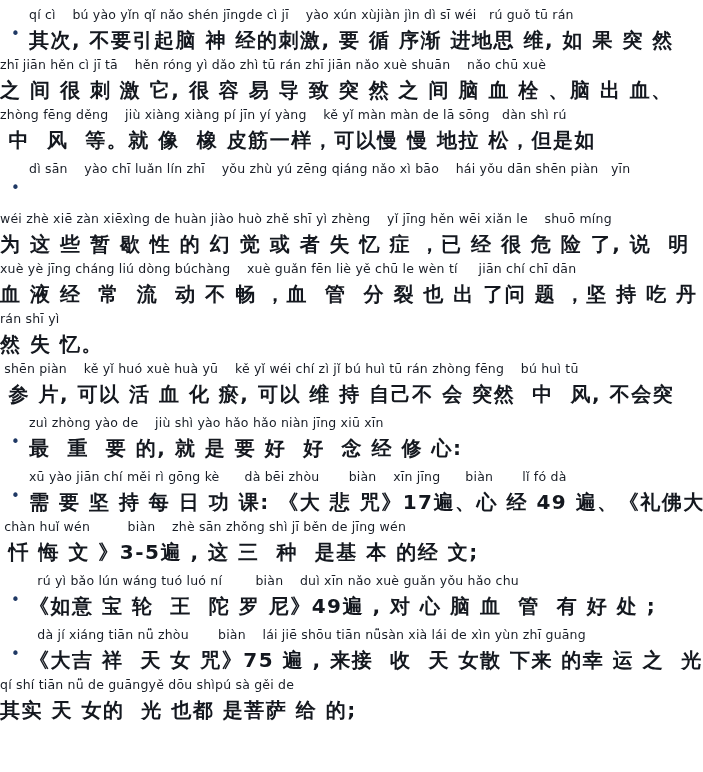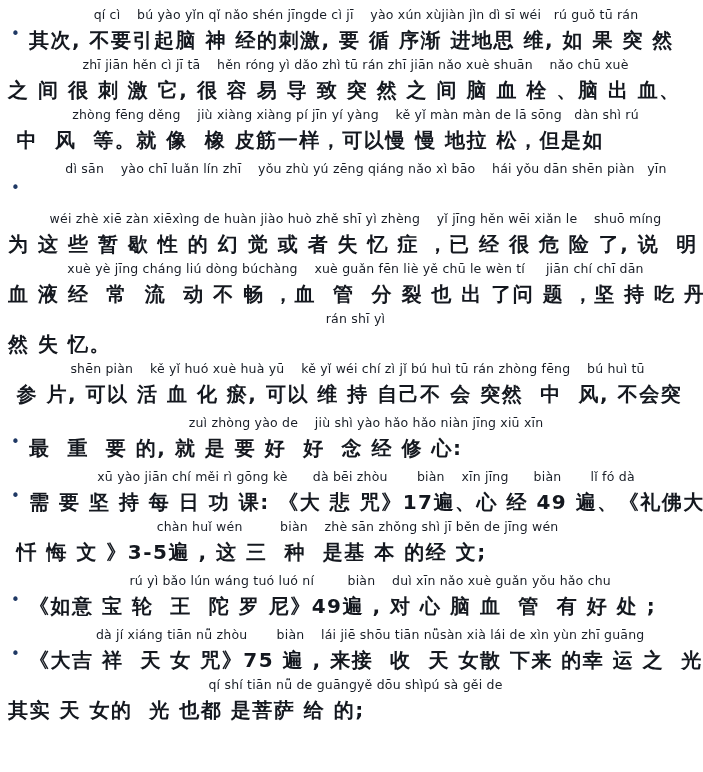--- a/index.html
+++ b/index.html
@@ -6,34 +6,33 @@
   html, body {
     width: 703px; height: 772px;
     background: #ffffff;
     overflow: hidden;
     font-family: "DejaVu Sans", sans-serif;
   }
   .doc { padding-top: 5px; width: 703px; }
   .para { margin-bottom: 4px; }
   .pair { position: relative; height: 50px; }
   .pair.first { padding-left: 29px; }
-  .pair.cont  { padding-left: 8px; }
+  .pair.cont  { }
   .bullet {
     position: absolute;
     left: 11px; top: 22px;
     font-size: 15px; line-height: 15px;
     color: #1f3864;
   }
   .py {
     font-size: 12.5px;
     line-height: 20px;
     color: #181d26;
     white-space: pre;
     letter-spacing: 0.2px;
-    text-align: center;
   }
   .hz {
     font-size: 20px;
     line-height: 30px;
     color: #14181f;
     font-weight: 700;
     white-space: pre;
     letter-spacing: 1.5px;
   }
 </style>

